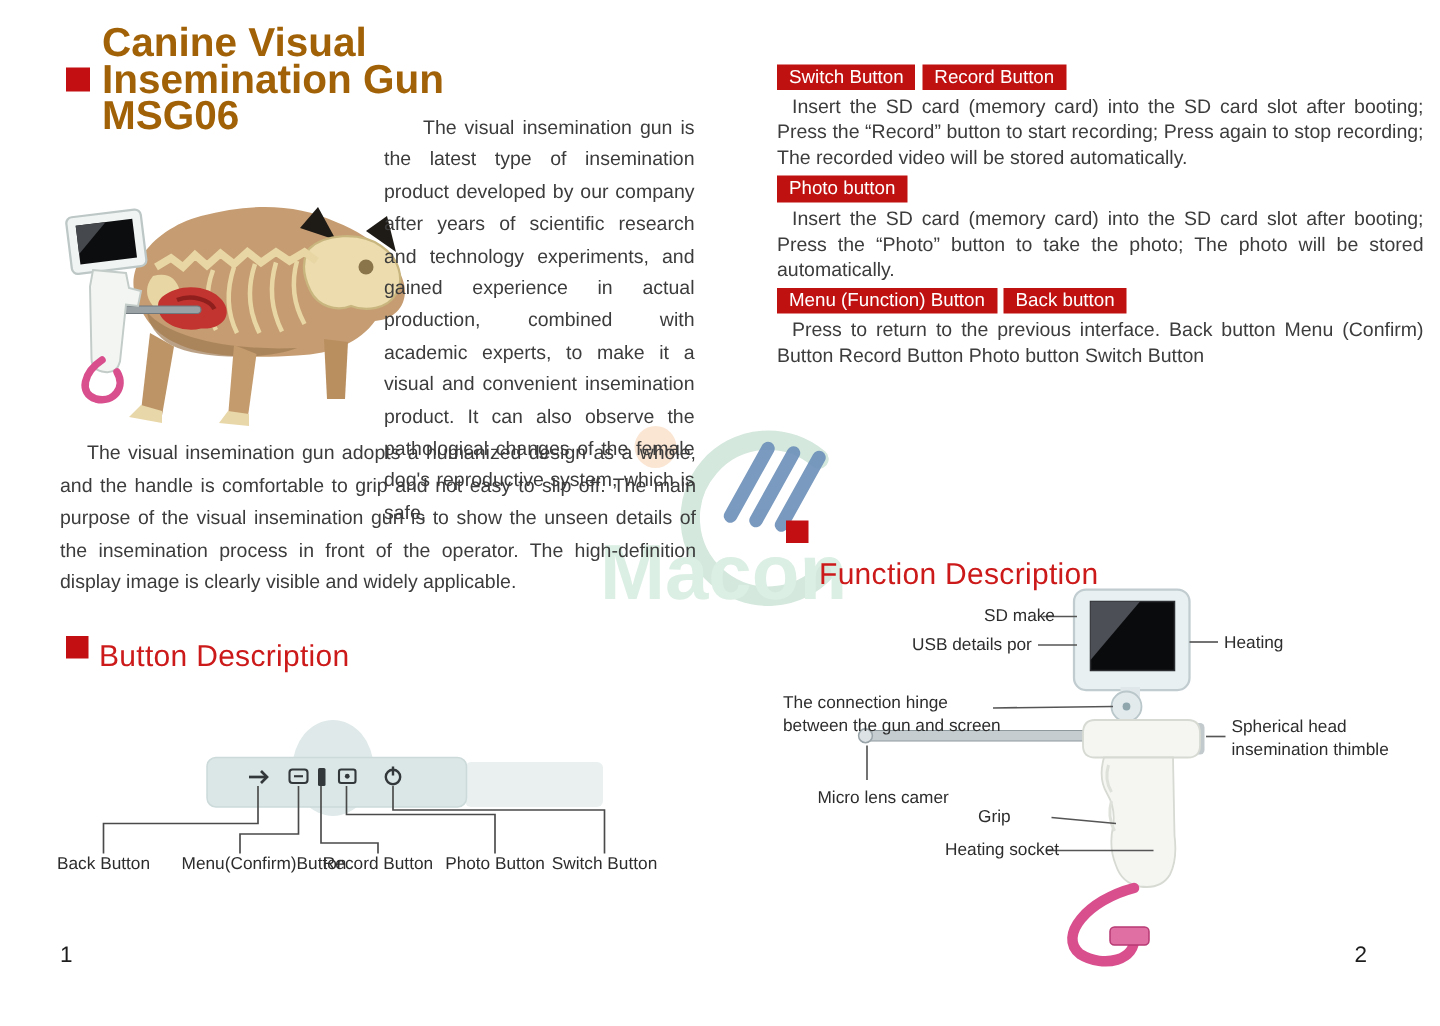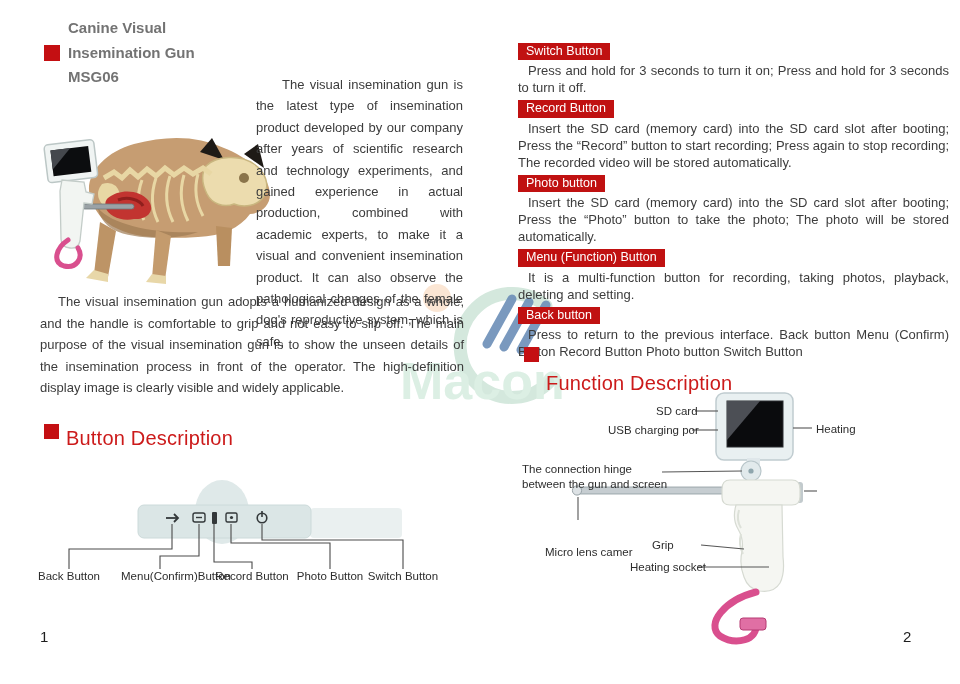--- a/index.html
+++ b/index.html
@@ -6,21 +6,21 @@
   .page{
     position:relative;width:960px;height:684px;margin:0 auto;
     background:#ffffff;overflow:hidden;
     font-family:"Liberation Sans","DejaVu Sans",sans-serif;color:#3a3a3a;
   }
   .layer{position:absolute;z-index:1;}
   .watermark{position:absolute;z-index:0;}
   
   .doc-title{
     position:absolute;left:68px;top:16px;width:260px;
-    font-size:15px;font-weight:bold;color:#737373;line-height:24.5px;
+    font-size:27px;font-weight:bold;color:#a16207;line-height:24.5px;
   }
   .sq{position:absolute;background:#c40f12;}
   .h-red{
     position:absolute;font-size:20px;color:#cc1a1a;letter-spacing:.2px;margin-top:31px;
   }
   
   .para{position:absolute;font-size:13px;line-height:21.4px;text-align:justify;color:#3c3c3c;}
   .para-narrow{left:256px;top:74px;width:207px;text-indent:26px;}
   .para-wide{left:40px;top:291px;width:424px;text-indent:18px;line-height:21.6px;}
   
@@ -147,27 +147,25 @@
   <span class="blabel layer" style="left:69px;top:570px">Back Button</span>
   <span class="blabel layer" style="left:176px;top:570px">Menu(Confirm)Button</span>
   <span class="blabel layer" style="left:252px;top:570px">Record Button</span>
   <span class="blabel layer" style="left:330px;top:570px">Photo Button</span>
   <span class="blabel layer" style="left:403px;top:570px">Switch Button</span>
 
   <div class="pagenum layer" style="left:40px;top:628px">1</div>
 
   <div class="right-col layer">
     <div class="tag">Switch Button</div>
-    <p class="desc">Press and hold for 3 seconds to turn it on; Press and hold for 3 seconds to turn it off.</p>
     <div class="tag">Record Button</div>
     <p class="desc">Insert the SD card (memory card) into the SD card slot after booting; Press the “Record” button to start recording; Press again to stop recording; The recorded video will be stored automatically.</p>
     <div class="tag">Photo button</div>
     <p class="desc">Insert the SD card (memory card) into the SD card slot after booting; Press the “Photo” button to take the photo; The photo will be stored automatically.</p>
     <div class="tag">Menu (Function) Button</div>
-    <p class="desc">It is a multi-function button for recording, taking photos, playback, deleting and setting.</p>
     <div class="tag">Back button</div>
     <p class="desc">Press to return to the previous interface. Back button Menu (Confirm) Button Record Button Photo button Switch Button</p>
   </div>
 
   <div class="sq layer" style="left:524px;top:347px;width:15px;height:15px"></div>
   <div class="h-red layer" style="left:546px;top:341px">Function Description</div>
 
   <svg class="layer" style="left:520px;top:388px" width="432" height="262" viewBox="0 0 432 262">
 
     <rect x="196" y="5" width="77" height="67" rx="8" fill="#e9f0f1" stroke="#c0ccd0" stroke-width="1.5"></rect>
@@ -197,23 +195,24 @@
       <line x1="172" y1="42" x2="198" y2="42"></line>
       <line x1="273" y1="40" x2="292" y2="40"></line>
       <line x1="142" y1="84" x2="222" y2="83"></line>
       <line x1="284" y1="103" x2="297" y2="103"></line>
       <line x1="58" y1="109" x2="58" y2="132"></line>
       <line x1="181" y1="157" x2="224" y2="161"></line>
       <line x1="178" y1="179" x2="249" y2="179"></line>
     </g>
   </svg>
 
-  <div class="dlabel layer" style="left:656px;top:404px">SD card</div>
-  <div class="dlabel layer" style="left:608px;top:423px">USB charging por</div>
+  <div class="dlabel layer" style="left:656px;top:404px">SD make</div>
+  <div class="dlabel layer" style="left:608px;top:423px">USB details por</div>
   <div class="dlabel layer" style="left:816px;top:422px">Heating</div>
   <div class="dlabel layer" style="left:522px;top:462px;width:150px">The connection hinge between the gun and screen</div>
-  <div class="dlabel layer" style="left:545px;top:545px">Micro lens camer</div>
+  <div class="dlabel layer" style="left:821px;top:478px;width:110px">Spherical head insemination thimble</div>
+  <div class="dlabel layer" style="left:545px;top:525px">Micro lens camer</div>
   <div class="dlabel layer" style="left:652px;top:538px">Grip</div>
   <div class="dlabel layer" style="left:630px;top:560px">Heating socket</div>
 
   <div class="pagenum layer" style="left:903px;top:628px">2</div>
 
 </div>
 
 </body></html>

